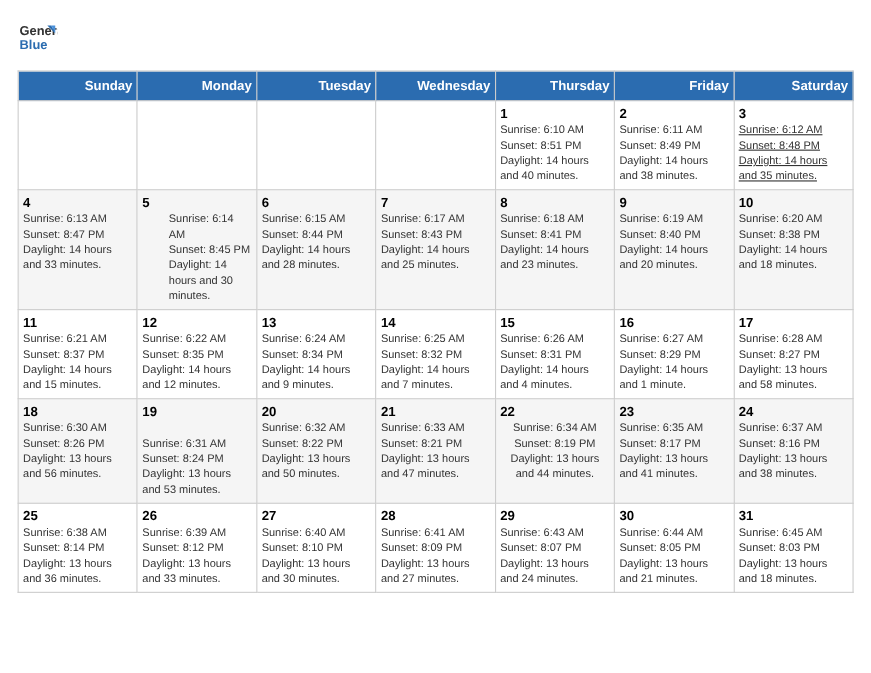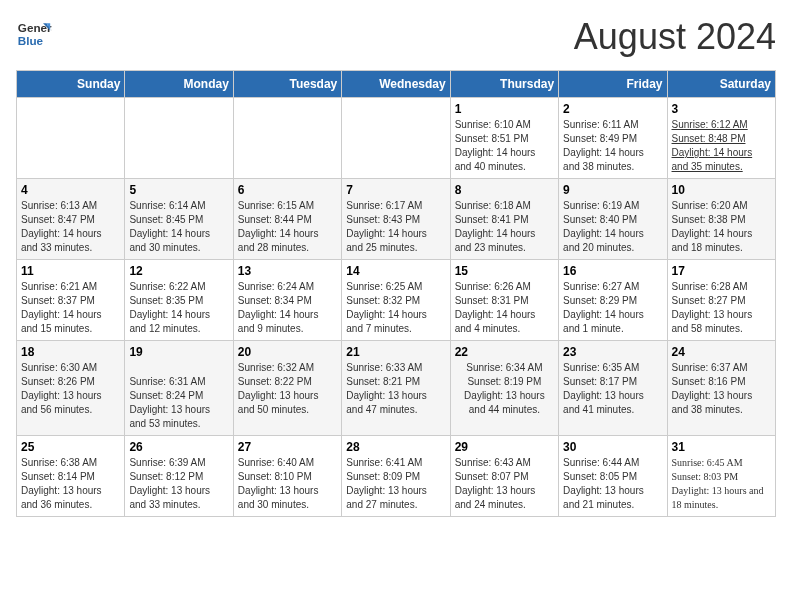--- a/index.html
+++ b/index.html
@@ -80,21 +80,20 @@
 <div class="header-section">
   <div class="logo">
     <svg class="logo-icon" viewBox="0 0 40 40">
       <text x="2" y="18" font-size="13" font-weight="bold" fill="#333">General</text>
       <text x="2" y="32" font-size="13" font-weight="bold" fill="#2b6cb0">Blue</text>
       <polygon points="30,8 38,16 34,8" fill="#2b6cb0"></polygon>
       <polygon points="34,8 38,16 38,8" fill="#4a90d9"></polygon>
     </svg>
   </div>
   <div class="title-block">
-    <div class="month-year">August 2024</div>
   </div>
 </div>
 
 <table>
   <thead>
     <tr>
     <th>Sunday</th>
         <th>Monday</th>
         <th>Tuesday</th>
         <th>Wednesday</th>
@@ -130,21 +129,21 @@
       </tr>
       <tr>
         <td>
           <div class="day-number">4</div>
           <div class="day-info" style="white-space: pre-line;">Sunrise: 6:13 AM
 Sunset: 8:47 PM
 Daylight: 14 hours and 33 minutes.</div>
         </td>
         <td>
           <div class="day-number">5</div>
-          <div class="day-info" style="white-space: pre-line;">Sunrise: 6:14 AM
+          <div class="day-info" style="white-space: pre-line; margin-left: 24px;">Sunrise: 6:14 AM
 Sunset: 8:45 PM
 Daylight: 14 hours and 30 minutes.</div>
         </td>
         <td>
           <div class="day-number">6</div>
           <div class="day-info" style="white-space: pre-line;">Sunrise: 6:15 AM
 Sunset: 8:44 PM
 Daylight: 14 hours and 28 minutes.</div>
         </td>
         <td>
@@ -292,19 +291,19 @@
 Daylight: 13 hours and 24 minutes.</div>
         </td>
         <td>
           <div class="day-number">30</div>
           <div class="day-info" style="white-space: pre-line;">Sunrise: 6:44 AM
 Sunset: 8:05 PM
 Daylight: 13 hours and 21 minutes.</div>
         </td>
         <td>
           <div class="day-number">31</div>
-          <div class="day-info" style="white-space: pre-line; font-family: Liberation Serif, serif;">Sunrise: 6:45 AM
+          <div class="day-info" style="white-space: pre-line;">Sunrise: 6:45 AM
 Sunset: 8:03 PM
 Daylight: 13 hours and 18 minutes.</div>
         </td>
       </tr>
     </tbody>
 </table>
 
 </body></html>

